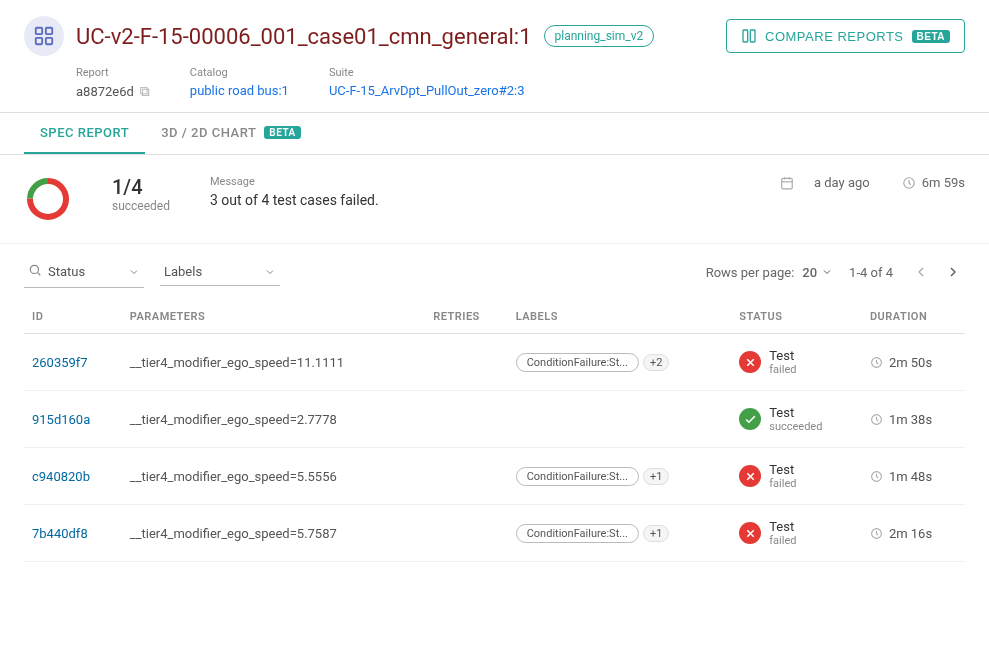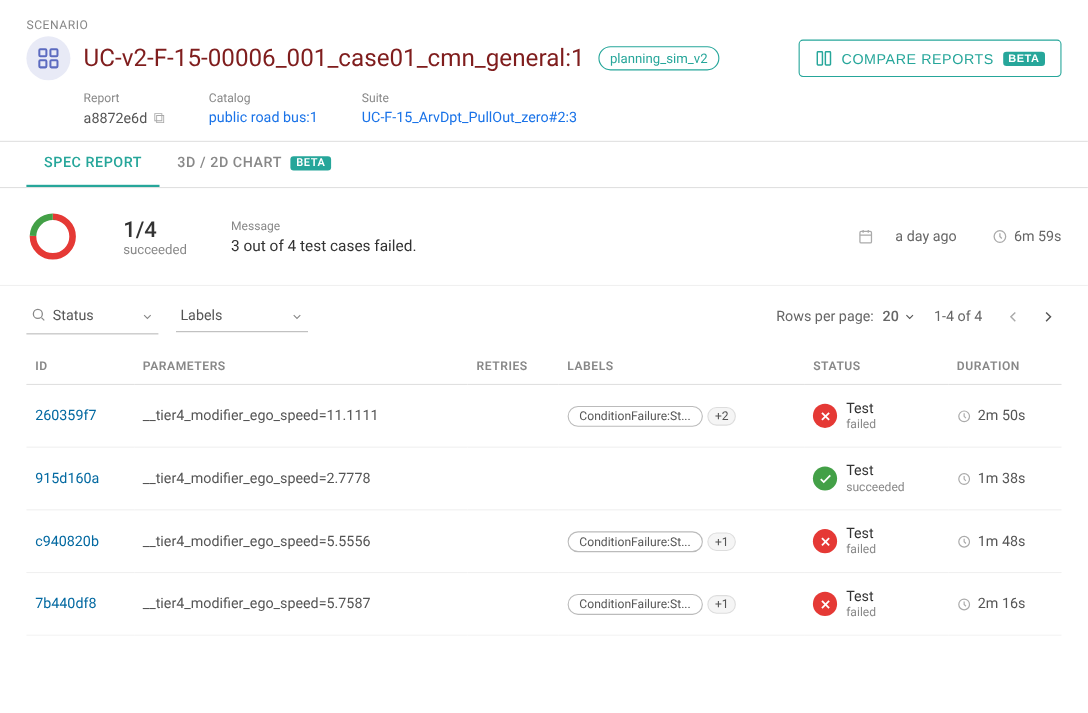--- a/index.html
+++ b/index.html
@@ -157,21 +157,21 @@
       border-radius: 3px;
       font-size: 10px;
       padding: 1px 5px;
       font-weight: 600;
     }
 
     
     .summary-section {
       padding: 20px 24px;
       display: flex;
-      align-items: center;
+      align-items: flex-start;
       gap: 40px;
       border-bottom: 1px solid #f0f0f0;
     }
 
     .donut-container {
       position: relative;
       width: 48px;
       height: 48px;
     }
 
@@ -412,21 +412,20 @@
       display: flex;
       align-items: center;
       gap: 6px;
       color: #555;
     }
   </style>
 </head>
 <body>
 
 <div class="header-section">
-  <div class="scenario-label">SCENARIO</div>
   <div class="title-row">
     <div class="title-left">
       <div class="avatar-circle">
         <svg width="22" height="22" viewBox="0 0 24 24" fill="none" stroke="#5c6bc0" stroke-width="2">
           <rect x="3" y="3" width="7" height="7" rx="1"></rect>
           <rect x="14" y="3" width="7" height="7" rx="1"></rect>
           <rect x="3" y="14" width="7" height="7" rx="1"></rect>
           <rect x="14" y="14" width="7" height="7" rx="1"></rect>
         </svg>
       </div>

